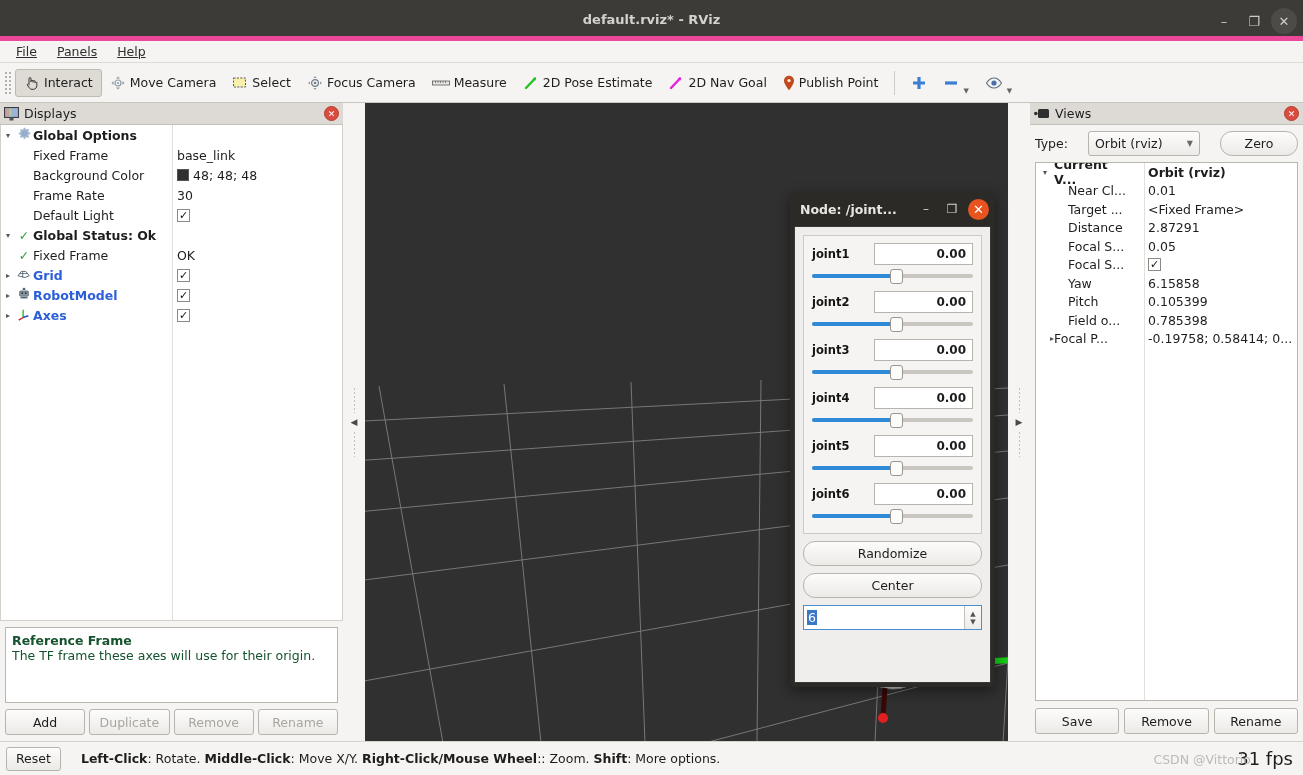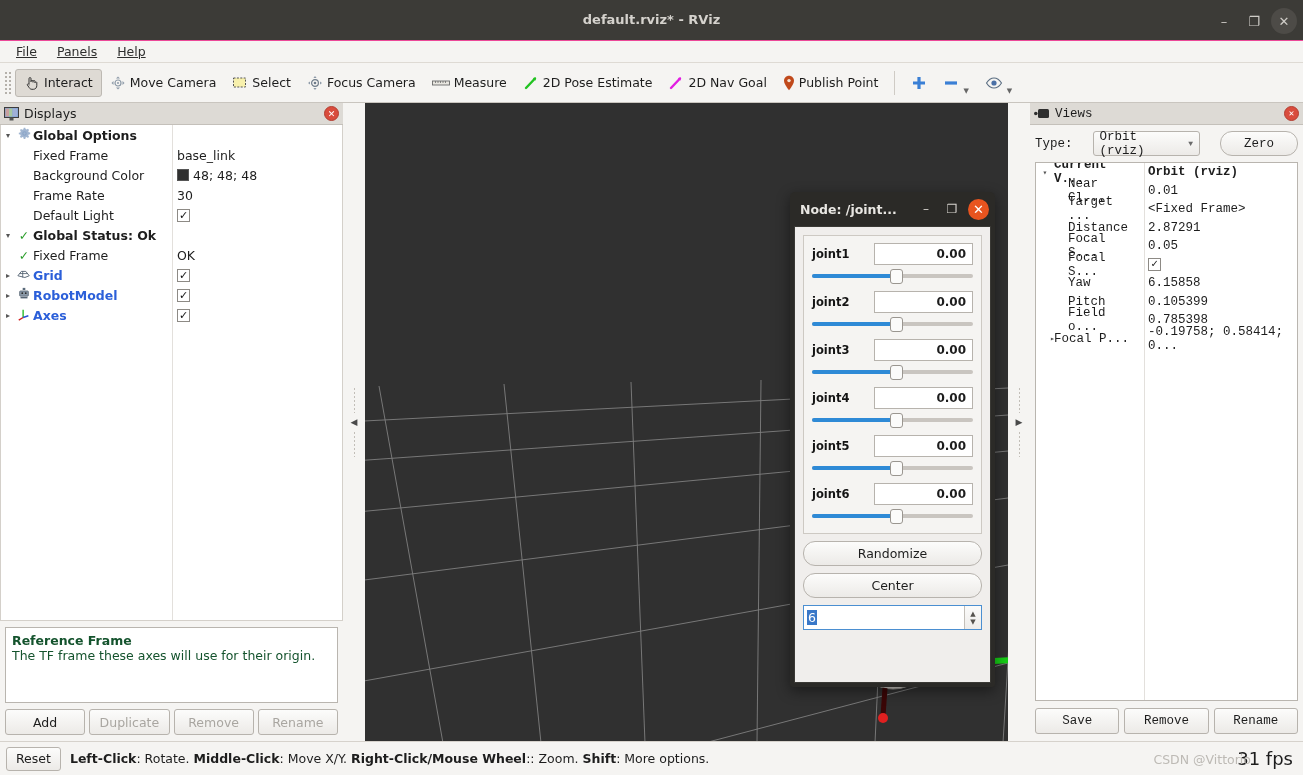--- a/index.html
+++ b/index.html
@@ -9,21 +9,21 @@
     font-size: 12px;
     background: #3c3b37;
     overflow: hidden;
   }
   #app { position: relative; width: 1303px; height: 775px; }
 
   
   .titlebar {
     position: absolute; left: 0; top: 0; width: 1303px; height: 41px;
     background: #3c3b37;
-    border-bottom: 1px solid #ec4899;
+    border-bottom: 5px solid #ec4899;
   }
   .titlebar .title {
     position: absolute; left: 0; right: 0; top: 12px; text-align: center;
     color: #d5d2cd; font-size: 13px; font-weight: bold;
   }
   .wbtns { position: absolute; right: 6px; top: 8px; display: flex; gap: 4px; }
   .wbtn {
     width: 26px; height: 26px; border-radius: 50%;
     display: flex; align-items: center; justify-content: center;
     color: #cfccc7; font-size: 13px; line-height: 1;
@@ -121,21 +121,21 @@
 
   
   .viewport {
     position: absolute; left: 365px; top: 0; width: 643px; height: 638px;
     background: #303030; overflow: hidden;
   }
 
   
   .views {
     position: absolute; left: 1030px; top: 0; width: 273px; height: 638px;
-    background: #f5f4f2; display: flex; flex-direction: column; font-family: Liberation Mono, monospace;
+    background: #f5f4f2; display: flex; flex-direction: column;
   }
   .views-typerow { display: flex; align-items: center; gap: 20px; padding: 6px 5px; }
   .views-typerow .lab { font-size: 12.5px; color: #1d1d1d; }
   .combo {
     flex: 1; height: 25px; background: linear-gradient(#fcfcfb,#eceae7);
     border: 1px solid #b7b3ad; border-radius: 3px;
     display: flex; align-items: center; padding: 0 6px; font-size: 12.5px; color: #1d1d1d;
   }
   .combo .cv { flex: 1; }
   .combo .carr { font-size: 8px; color: #6a6a6a; }
@@ -151,21 +151,21 @@
   .vrow .vlbl { width: 78px; flex: none; }
   .vrow .vval { position: absolute; left: 112px; display: flex; align-items: center; }
   .vrow.head .vlbl, .vrow.head .vval { font-weight: bold; }
   .vtree-line { position: absolute; left: 108px; top: 0; bottom: 0; width: 1px; background: #e3e0dc; }
   .views-btnrow { display: flex; gap: 5px; padding: 7px 5px; }
 
   
   .statusbar {
     position: absolute; left: 0; top: 741px; width: 1303px; height: 34px;
     background: #f5f4f2; border-top: 1px solid #d6d2cc;
-    display: flex; align-items: center; padding: 0 6px; gap: 9px;
+    display: flex; align-items: center; padding: 0 6px; gap: 20px;
   }
   .resetbtn {
     height: 24px; padding: 0 9px; background: linear-gradient(#fcfcfb,#eceae7);
     border: 1px solid #b7b3ad; border-radius: 3px;
     display: flex; align-items: center; font-size: 12.5px; color: #1d1d1d;
   }
   .hint { font-size: 12.5px; color: #1d1d1d; }
   .hint b { font-weight: bold; }
   .fps { margin-left: auto; font-size: 18px; color: #1d1d1d; padding-right: 4px; }
   .watermark {

